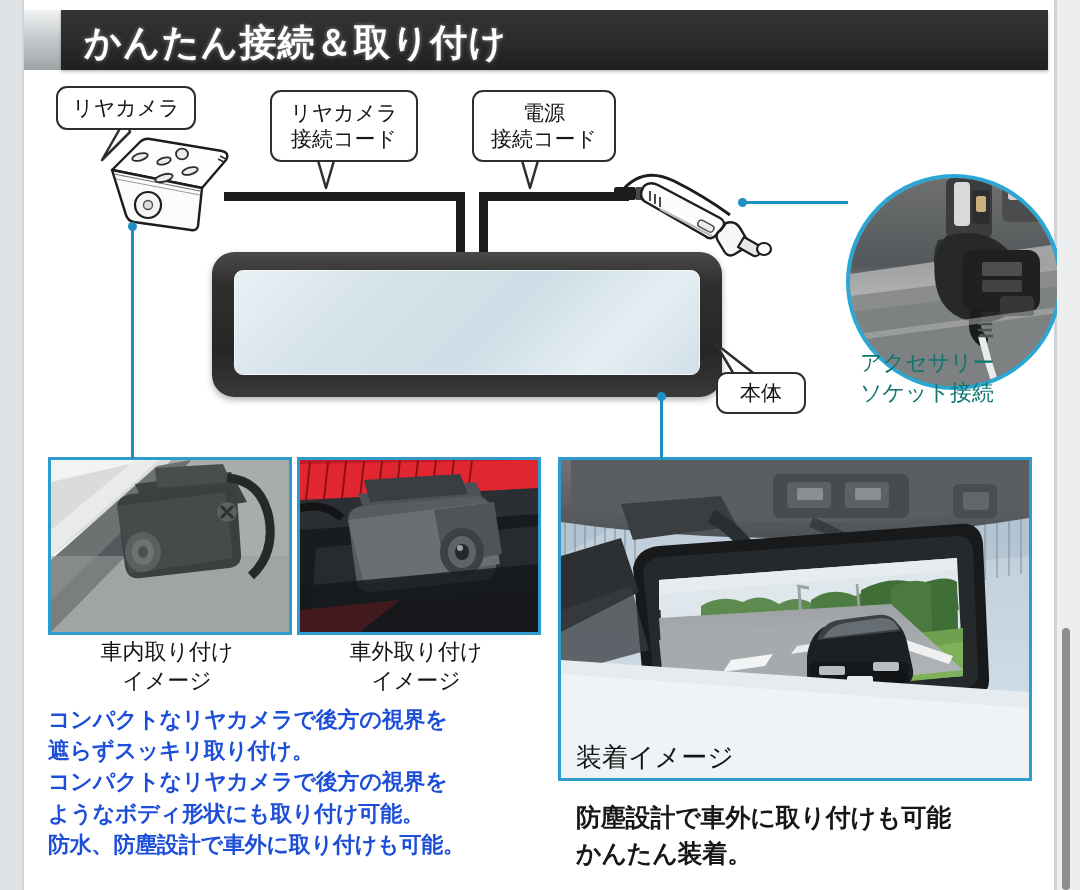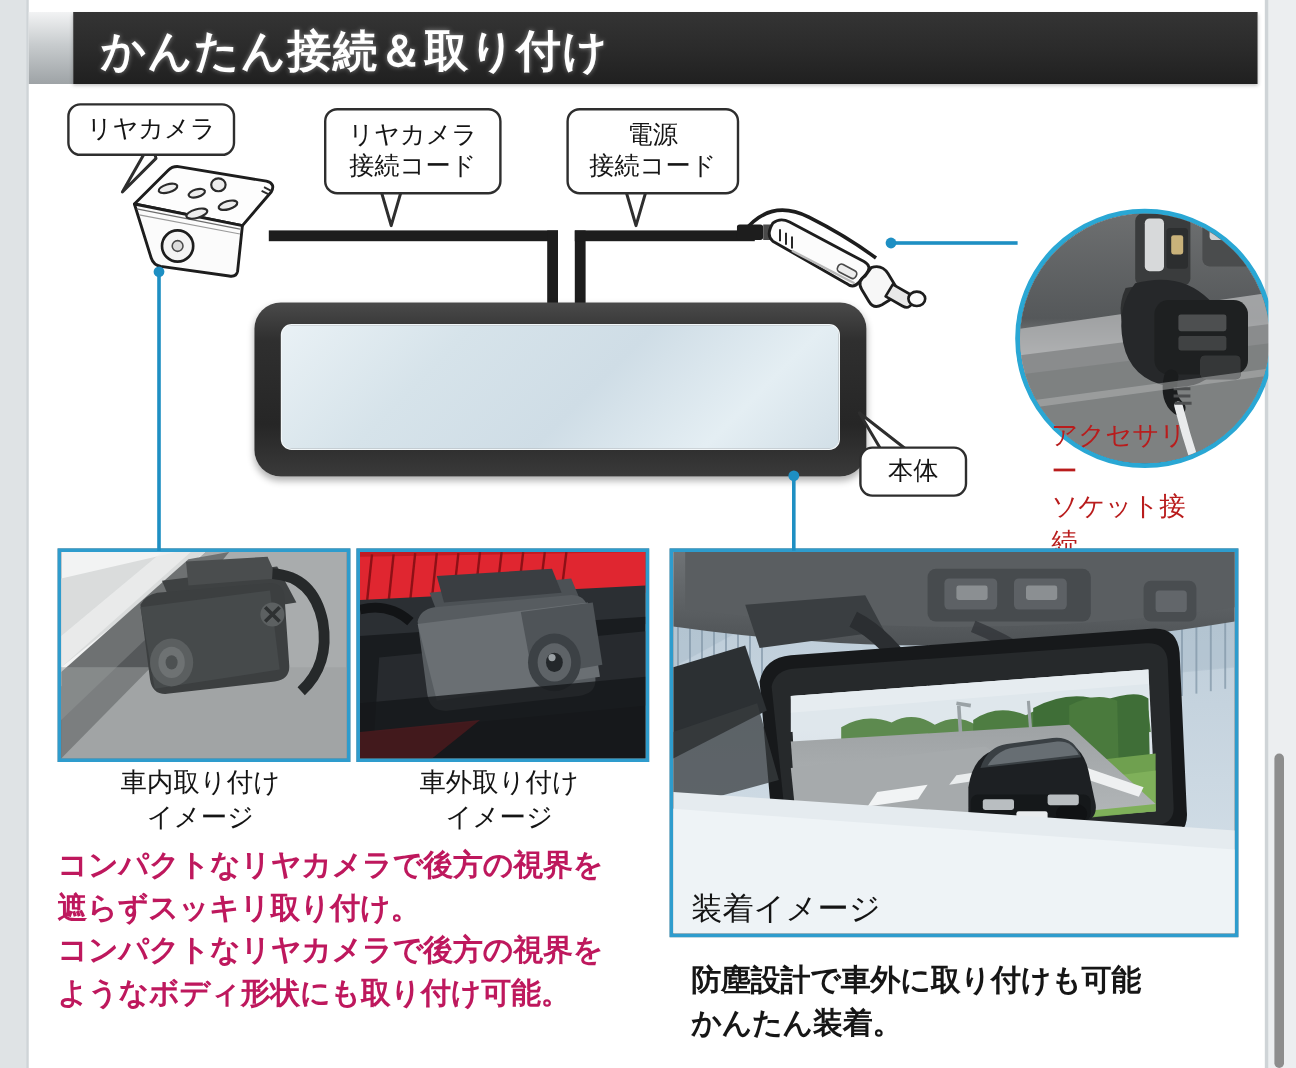--- a/index.html
+++ b/index.html
@@ -88,21 +88,21 @@
     border-radius:50%;
     border:4px solid #2aa7d4;
     overflow:hidden;
     background:#555;
     box-shadow:0 0 0 1px #ffffff inset;
   }
   .cp-inner{position:absolute;inset:0;}
 
   .socket-caption{
     position:absolute;left:860px;top:348px;
-    font-size:22px;color:#b91c1c;line-height:1.35;text-align:left;margin-left:16px;
+    font-size:22px;color:#0f766e;line-height:1.35;text-align:left;
   }
 
   
   .blue-line{position:absolute;background:#1e8fc3;z-index:6;}
   .blue-dot{position:absolute;width:9px;height:9px;border-radius:50%;background:#1e8fc3;z-index:7;}
 
   
   .photo{
     position:absolute;border:3px solid #2e9ccd;overflow:hidden;background:#888;
   }
@@ -117,21 +117,21 @@
   .cap2{left:297px;top:638px;width:238px;}
 
   .cap3{
     position:absolute;left:576px;top:740px;font-size:26px;color:#141414;
     z-index:5;
   }
 
   
   .body-left{
     position:absolute;left:48px;top:704px;width:500px;
-    font-size:25px;font-weight:bold;color:#be185d;line-height:1.42;
+    font-size:22px;font-weight:bold;color:#1d4ed8;line-height:1.42;
     letter-spacing:-0.2px;
   }
   .body-right{
     position:absolute;left:576px;top:800px;width:470px;
     font-size:25px;font-weight:bold;color:#161616;line-height:1.42;
     letter-spacing:-0.2px;
   }
 
   
   .scroll-track{position:absolute;left:1057px;top:0;width:23px;height:890px;background:#eceef0;}
@@ -465,20 +465,21 @@
       <path d="M0,214 L468,248 L468,318 L0,318 Z" fill="#eef3f6"></path>
     </svg>
   </div>
   <div class="cap3">装着イメージ</div>
 
   <div class="body-left">
     <div>コンパクトなリヤカメラで後方の視界を</div>
     <div>遮らずスッキリ取り付け。</div>
     <div>コンパクトなリヤカメラで後方の視界を</div>
     <div>ようなボディ形状にも取り付け可能。</div>
+    <div>防水、防塵設計で車外に取り付けも可能。</div>
   </div>
 
   <div class="body-right">
     <div>防塵設計で車外に取り付けも可能</div>
     <div>かんたん装着。</div>
   </div>
 
   <div class="scroll-track"></div>
   <div class="scroll-thumb"></div>
 

